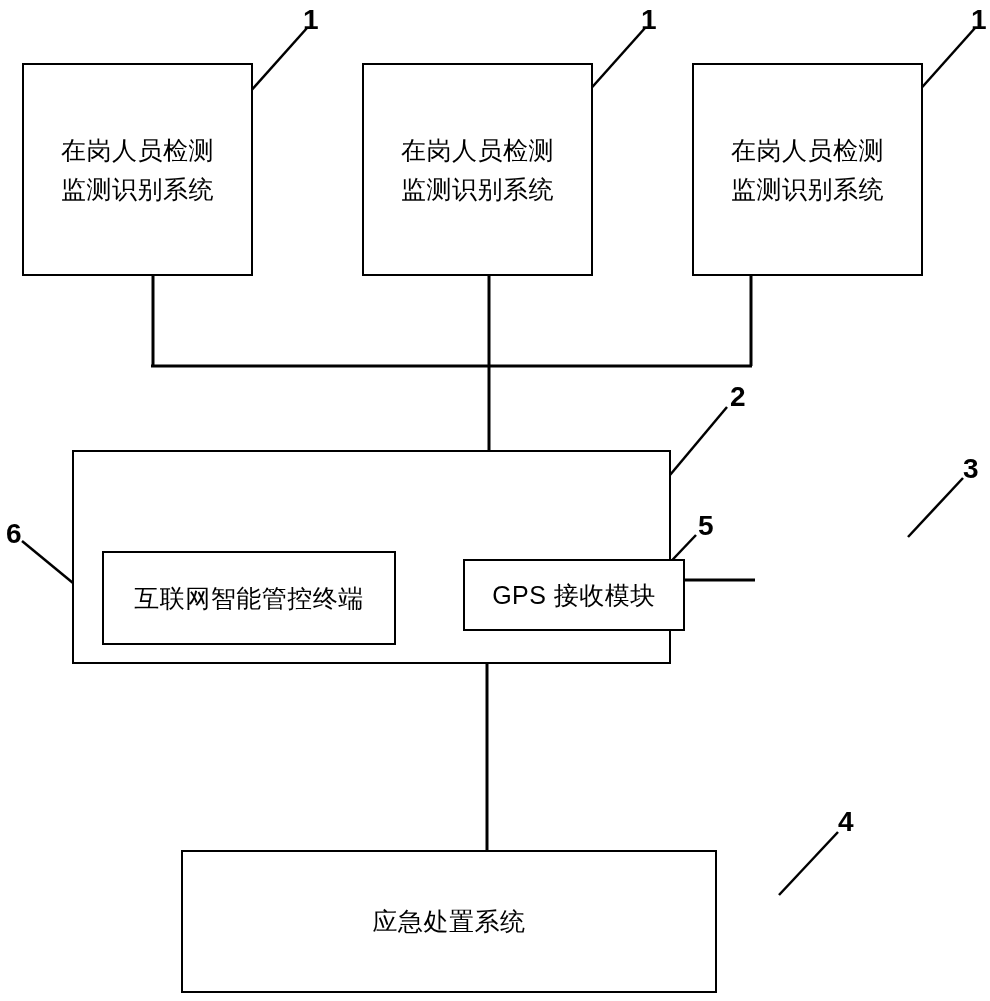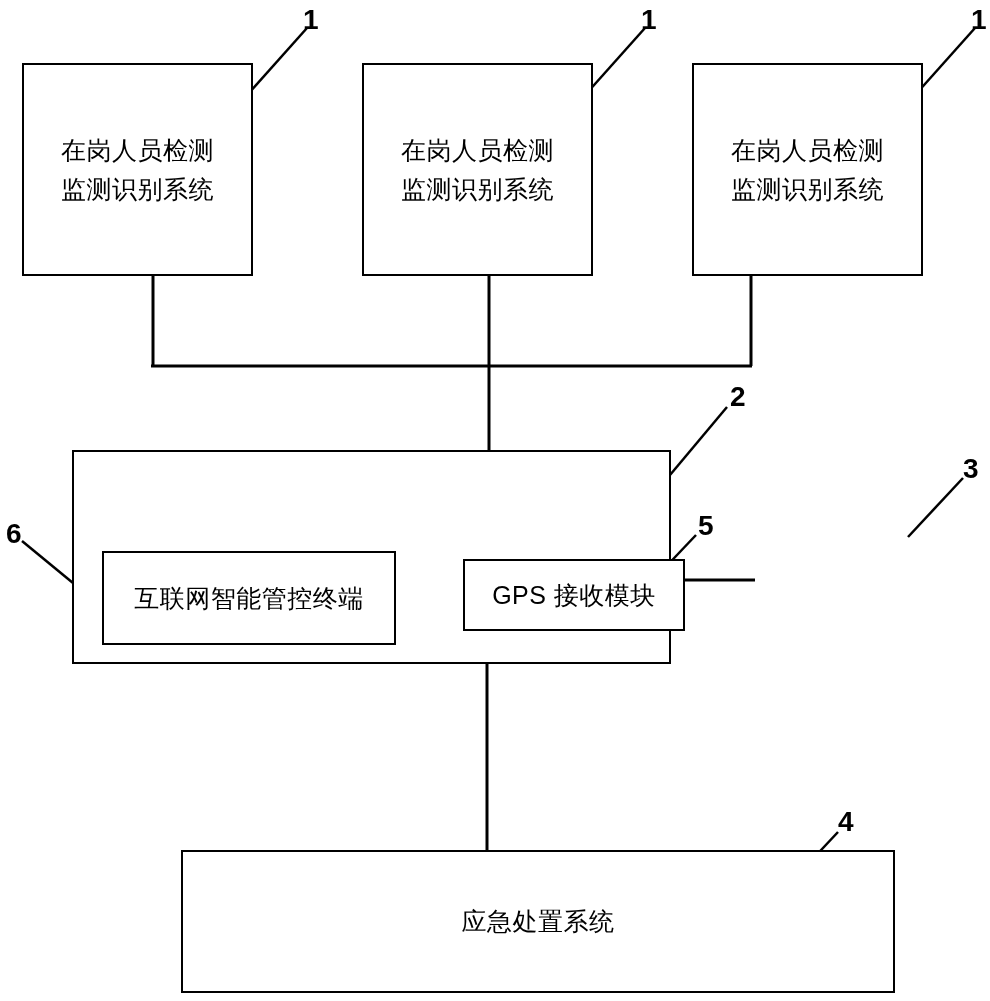--- a/index.html
+++ b/index.html
@@ -105,21 +105,21 @@
     left: 754px;
     top: 452px;
     width: 158px;
     height: 207px;
   }
 
   
   #emergency-system {
     left: 181px;
     top: 850px;
-    width: 714px;
+    width: 536px;
     height: 143px;
   }
 
   
   .ref-num {
     position: absolute;
     font-size: 28px;
     font-weight: bold;
     color: #000000;
     line-height: 1;

